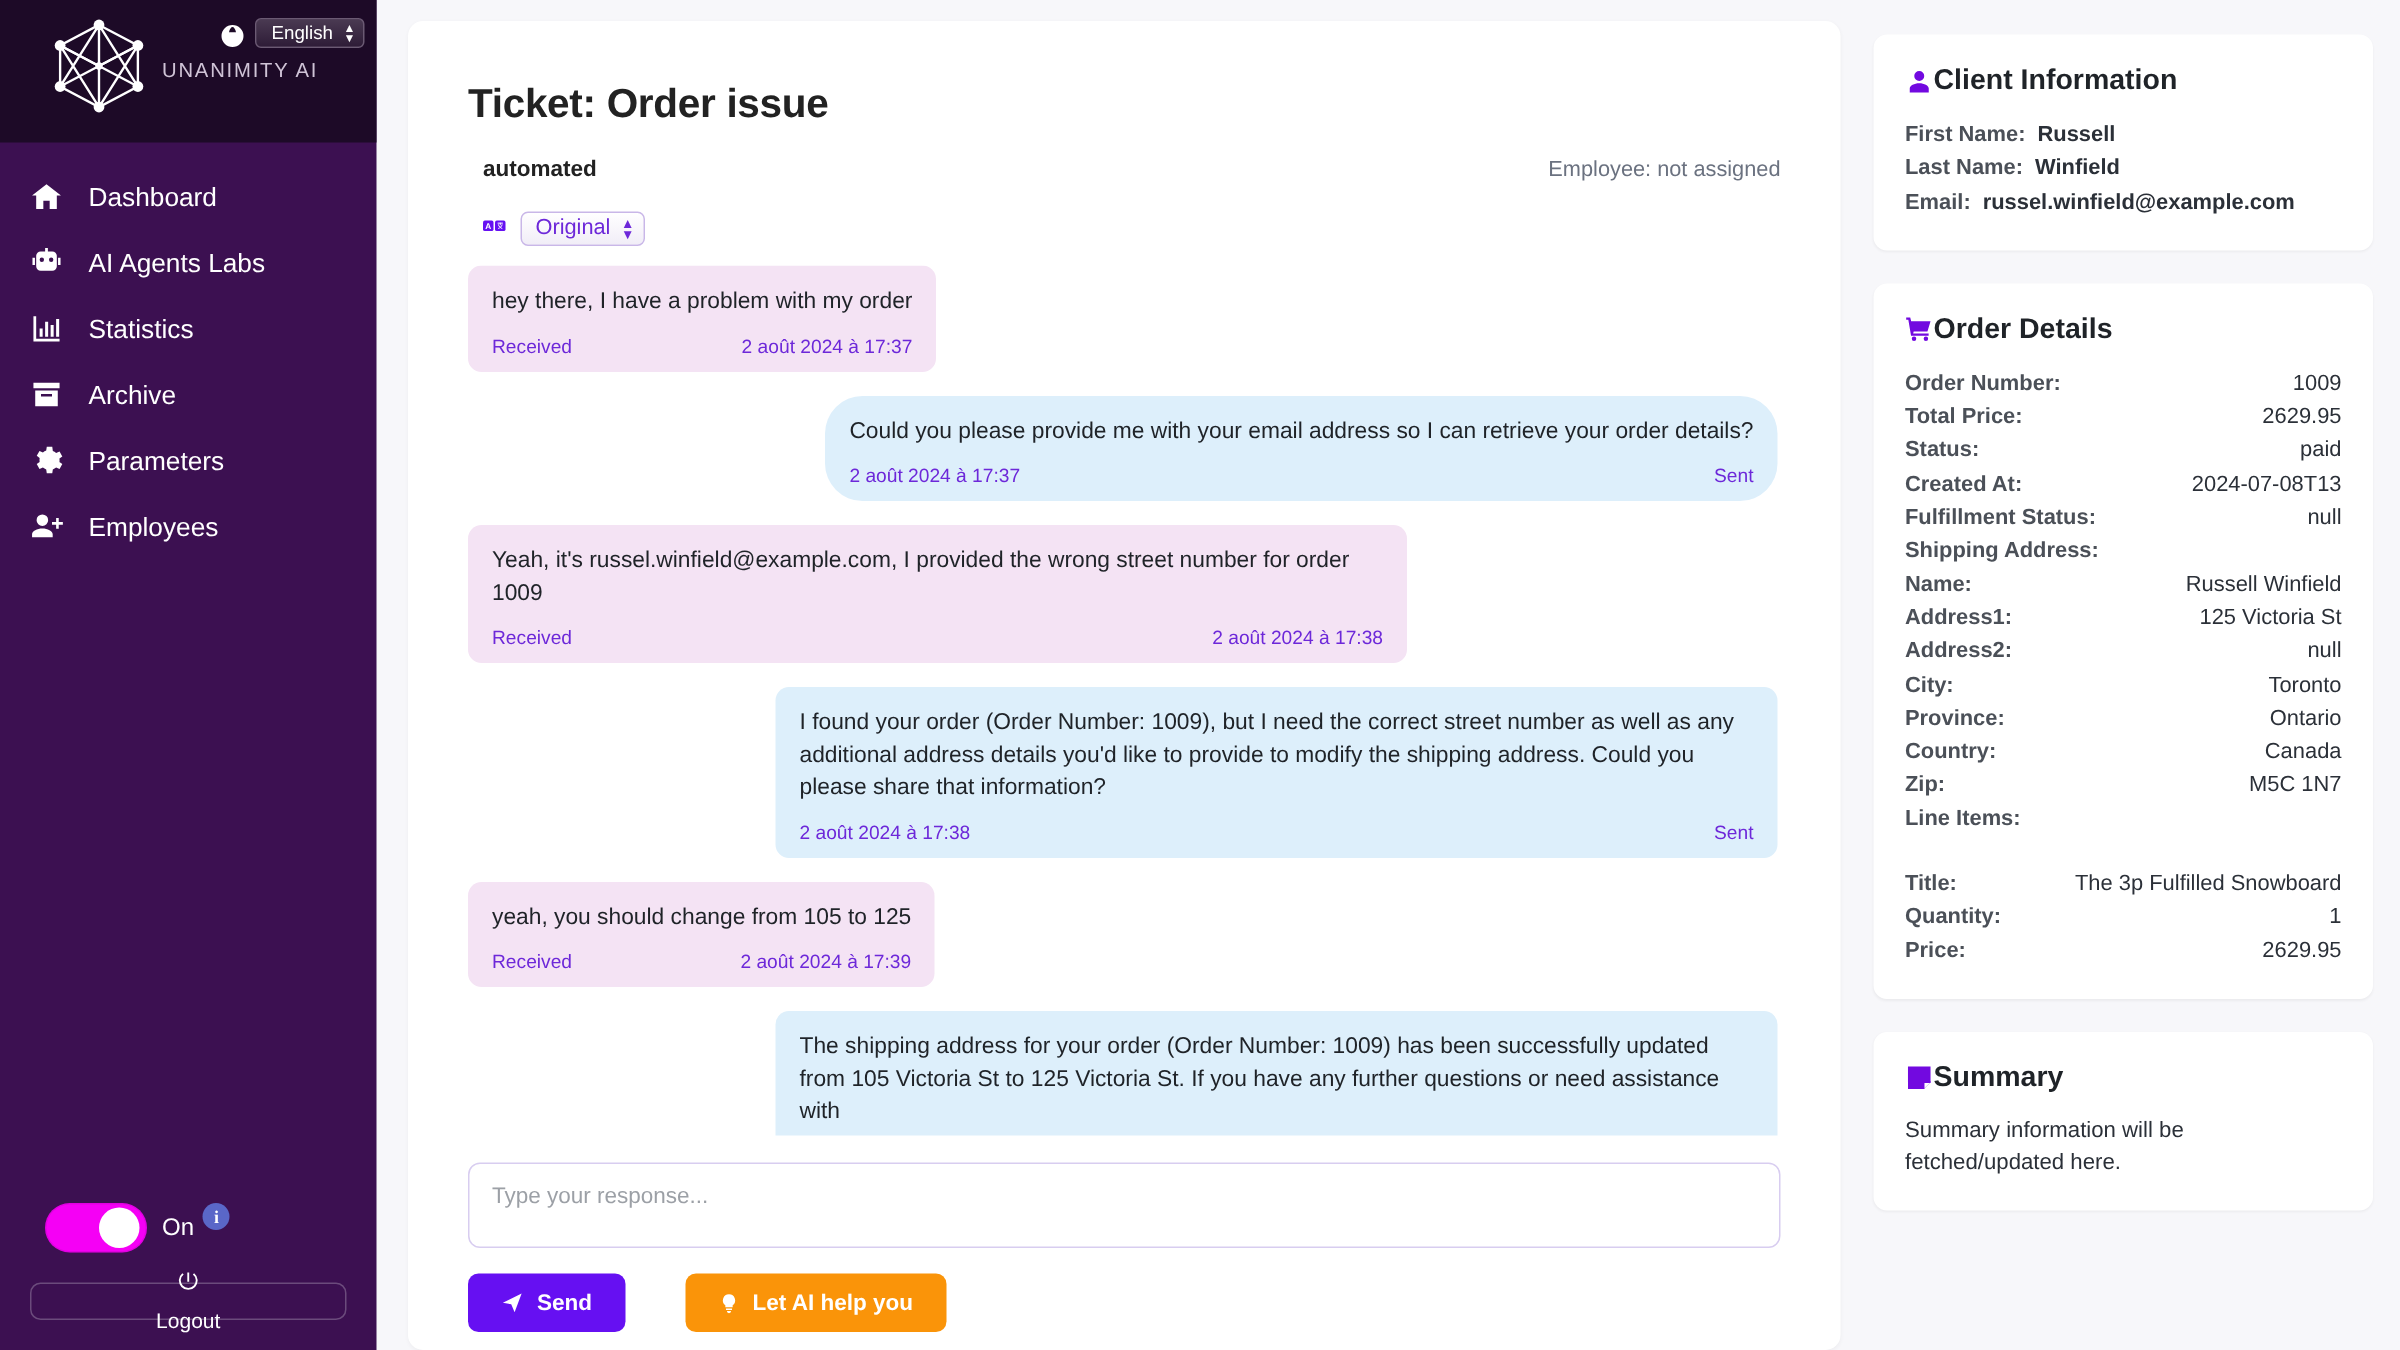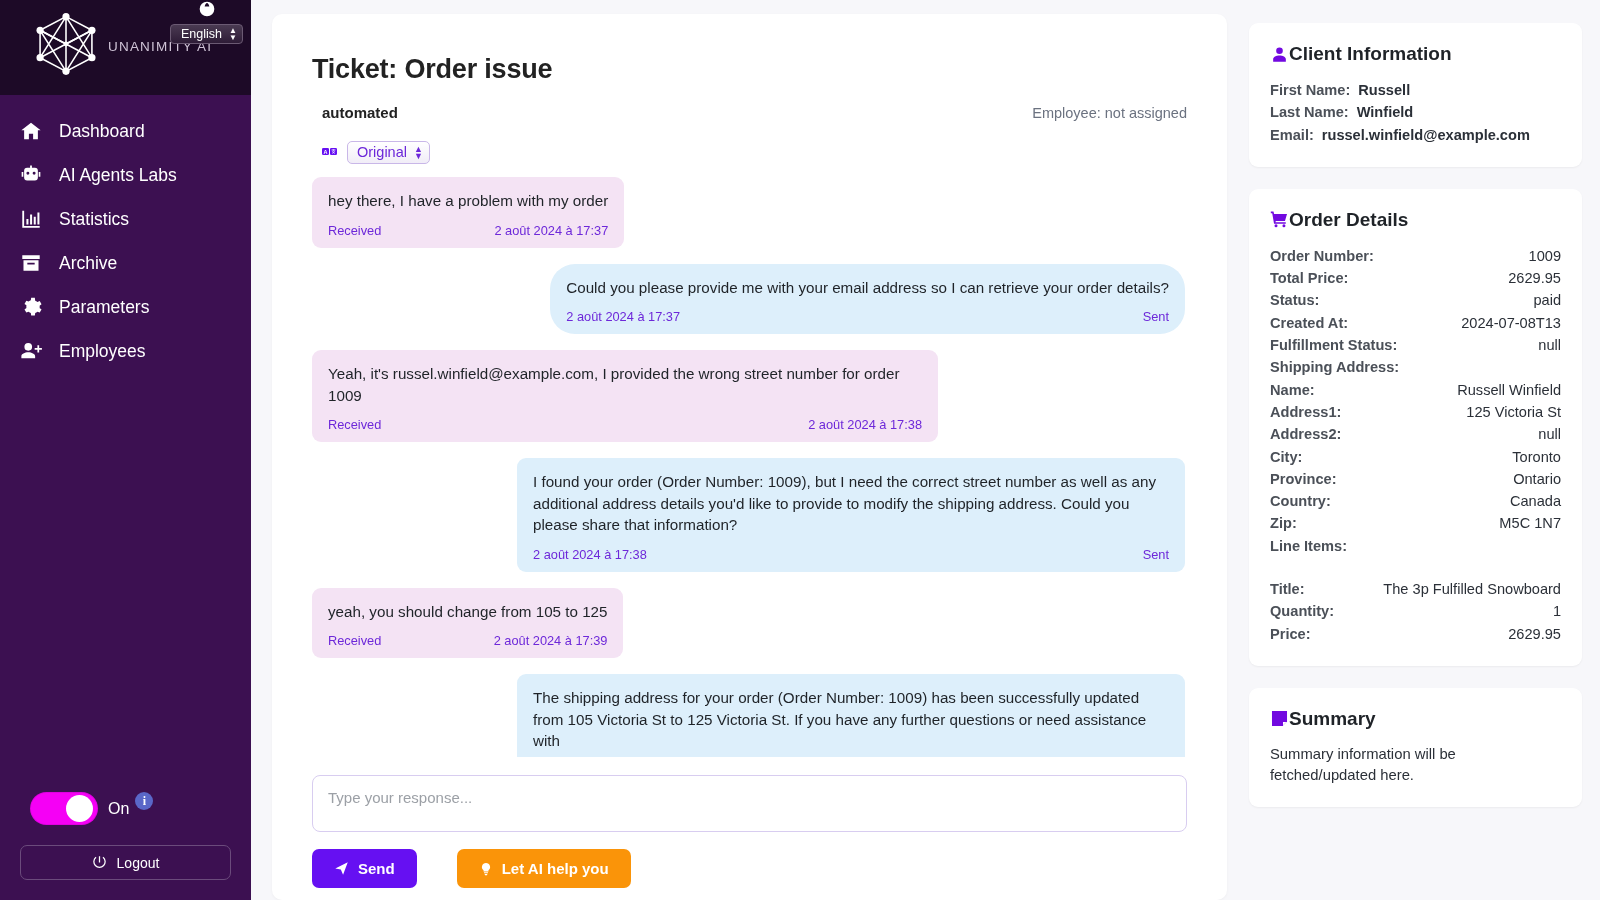--- a/index.html
+++ b/index.html
@@ -18,22 +18,22 @@
     display: flex; flex-direction: column;
     position: relative;
   }
   .sb-head {
     background: #1d0a27;
     height: 95px;
     position: relative;
     flex: 0 0 95px;
   }
   .lang-row {
-    position: absolute; top: 1px; right: 8px;
-    display: flex; align-items: center; gap: 7px; flex-direction: column;
+    position: absolute; top: 12px; right: 8px;
+    display: flex; align-items: flex-end; gap: 7px;
   }
   .globe-icon { width: 16px; height: 16px; display: block; }
   .lang-select {
     background: linear-gradient(180deg,#4a3a52 0%, #2e1c37 100%);
     border: 1px solid #6b5a73;
     border-radius: 4px;
     color: #ffffff;
     font-size: 12.5px;
     font-family: "Liberation Sans", sans-serif;
     padding: 2px 20px 2px 10px;
@@ -80,22 +80,23 @@
     width: 18px; height: 18px; border-radius: 50%;
     background: #5a67c8; color: #fff; font-size: 12px; font-weight: bold;
     font-family: "Liberation Serif", serif;
     display: inline-flex; align-items: center; justify-content: center;
     margin-left: -4px; align-self: flex-start; margin-top: 0px;
     cursor: pointer;
   }
   .logout-btn {
     display: flex; align-items: center; justify-content: center; gap: 10px;
     border: 1px solid #6b4b7c; border-radius: 7px;
-    height: 35px; color: #fff; font-size: 14px; cursor: pointer;
+    height: 25px; color: #fff; font-size: 14px; cursor: pointer;
     background: transparent;
+    flex-direction: column;
   }
   .power-ico { width: 15px; height: 15px; fill:#fff; display:block; }
 
   
   .center-wrap { flex: 1 1 auto; padding: 14px 0 0 21px; min-width: 0; }
   .card-main {
     background: #ffffff;
     border-radius: 10px;
     height: 886px;
     padding: 40px 40px 0 40px;

